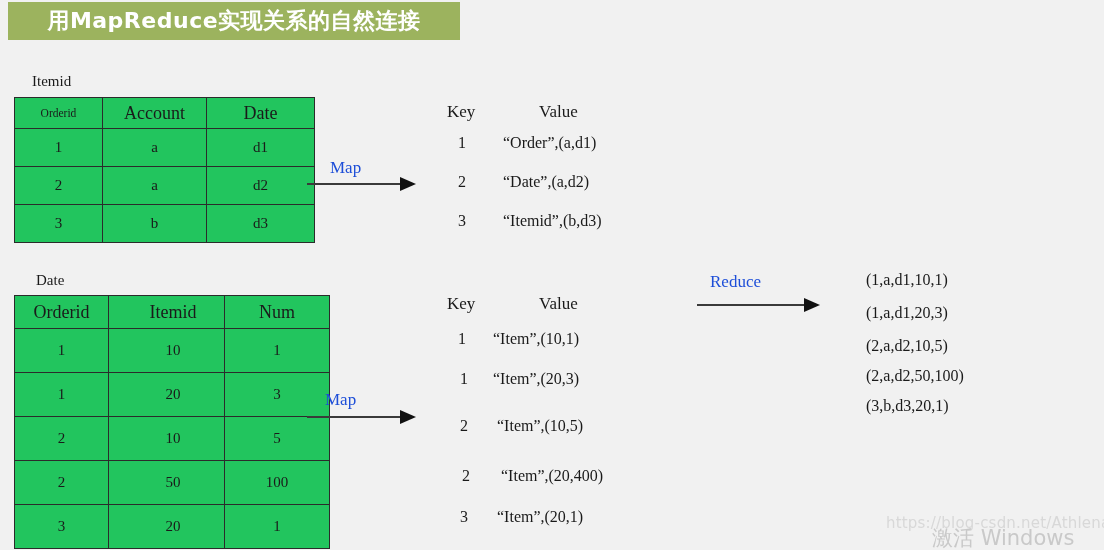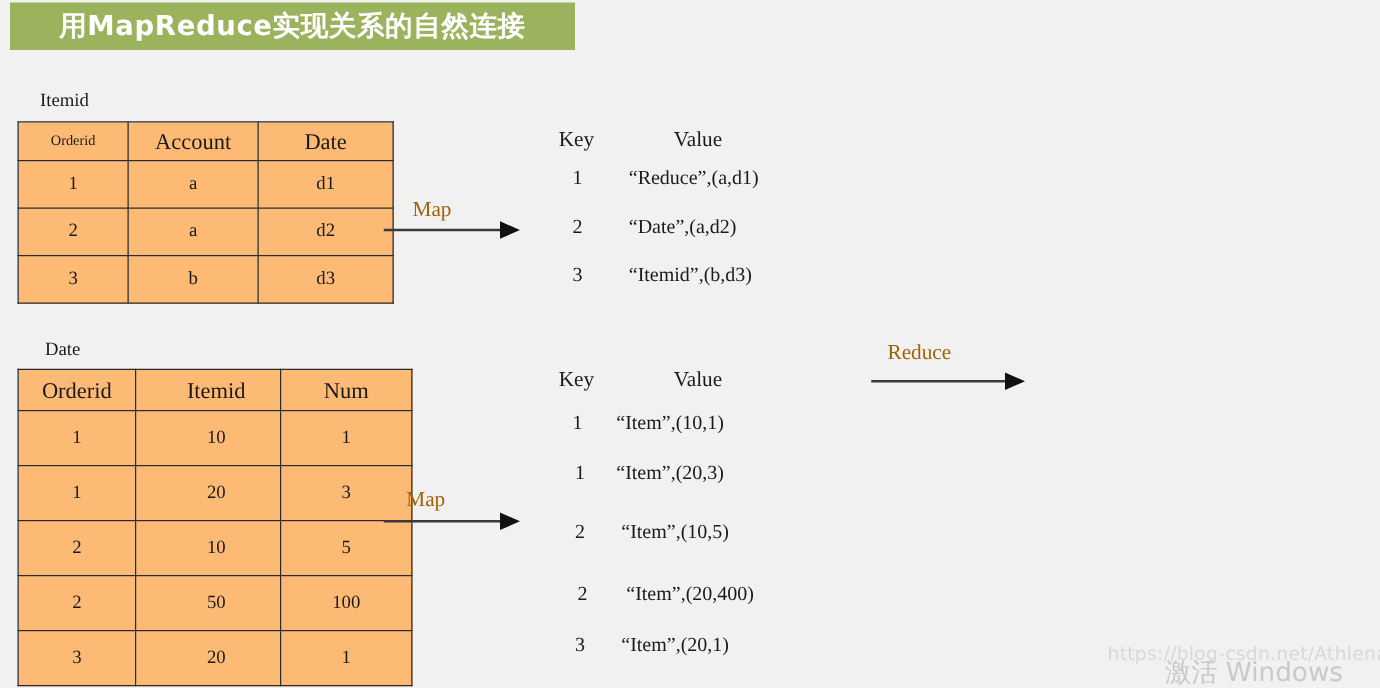--- a/index.html
+++ b/index.html
@@ -55,21 +55,21 @@
   .data-table {
     position: absolute;
     border-collapse: collapse;
     background: #f1f1f1;
     table-layout: fixed;
   }
   .data-table td {
     border: 1.6px solid #2b2b2b;
     text-align: center;
     vertical-align: middle;
-    background: #fdba74;
+    background: #22c55e;
     font-family: "Liberation Serif", "DejaVu Serif", serif;
     color: #1a1a1a;
     margin-top: 24px;
   }
   .data-table .hdr {
     font-size: 18px;
   }
   .data-table .hdr.small {
     font-size: 11.5px;
   }
@@ -109,21 +109,21 @@
     width: 0;
     height: 0;
     border-top: 7px solid transparent;
     border-bottom: 7px solid transparent;
     border-left: 16px solid #111111;
   }
   .arrow-label {
     position: absolute;
     font-size: 17px;
     font-family: "Liberation Serif", "DejaVu Serif", serif;
-    color: #a16207;
+    color: #1d4ed8;
     white-space: nowrap;
   }
 
   
   .kv-block { position: absolute; }
   .kv-head {
     position: relative;
     height: 24px;
   }
   .kv-head .kv-head-key {
@@ -276,21 +276,21 @@
     <div class="head" style="left:107px;"></div>
   </div>
 
   <div class="kv-block" style="left:447px; top:102px; width:260px;">
     <div class="kv-head">
       <span class="kv-head-key">Key</span>
       <span class="kv-head-val">Value</span>
     </div>
     <div class="kv-row" style="height:39px;">
       <span class="kv-key" style="left:4px; top:8px;">1</span>
-      <span class="kv-val" style="left:56px; top:8px;">“Reduce”,(a,d1)</span>
+      <span class="kv-val" style="left:56px; top:8px;">“Order”,(a,d1)</span>
     </div>
     <div class="kv-row" style="height:39px;">
       <span class="kv-key" style="left:4px; top:8px;">2</span>
       <span class="kv-val" style="left:56px; top:8px;">“Date”,(a,d2)</span>
     </div>
     <div class="kv-row" style="height:39px;">
       <span class="kv-key" style="left:4px; top:8px;">3</span>
       <span class="kv-val" style="left:56px; top:8px;">“Itemid”,(b,d3)</span>
     </div>
   </div>
@@ -315,17 +315,24 @@
     <div class="kv-row" style="height:45px;">
       <span class="kv-key" style="left:8px; top:10px;">2</span>
       <span class="kv-val" style="left:54px; top:10px;">“Item”,(20,400)</span>
     </div>
     <div class="kv-row" style="height:40px;">
       <span class="kv-key" style="left:6px; top:6px;">3</span>
       <span class="kv-val" style="left:50px; top:6px;">“Item”,(20,1)</span>
     </div>
   </div>
 
+  <div class="reduce-out">
+    <div class="out-line" style="margin-bottom:17px;">(1,a,d1,10,1)</div>
+    <div class="out-line" style="margin-bottom:17px;">(1,a,d1,20,3)</div>
+    <div class="out-line" style="margin-bottom:14px;">(2,a,d2,10,5)</div>
+    <div class="out-line" style="margin-bottom:14px;">(2,a,d2,50,100)</div>
+    <div class="out-line">(3,b,d3,20,1)</div>
+  </div>
 
   <div class="csdn-watermark">https://blog-csdn.net/AthlenaA</div>
   <div class="win-activate">激活 Windows</div>
 
 </div>
 
 </body></html>

